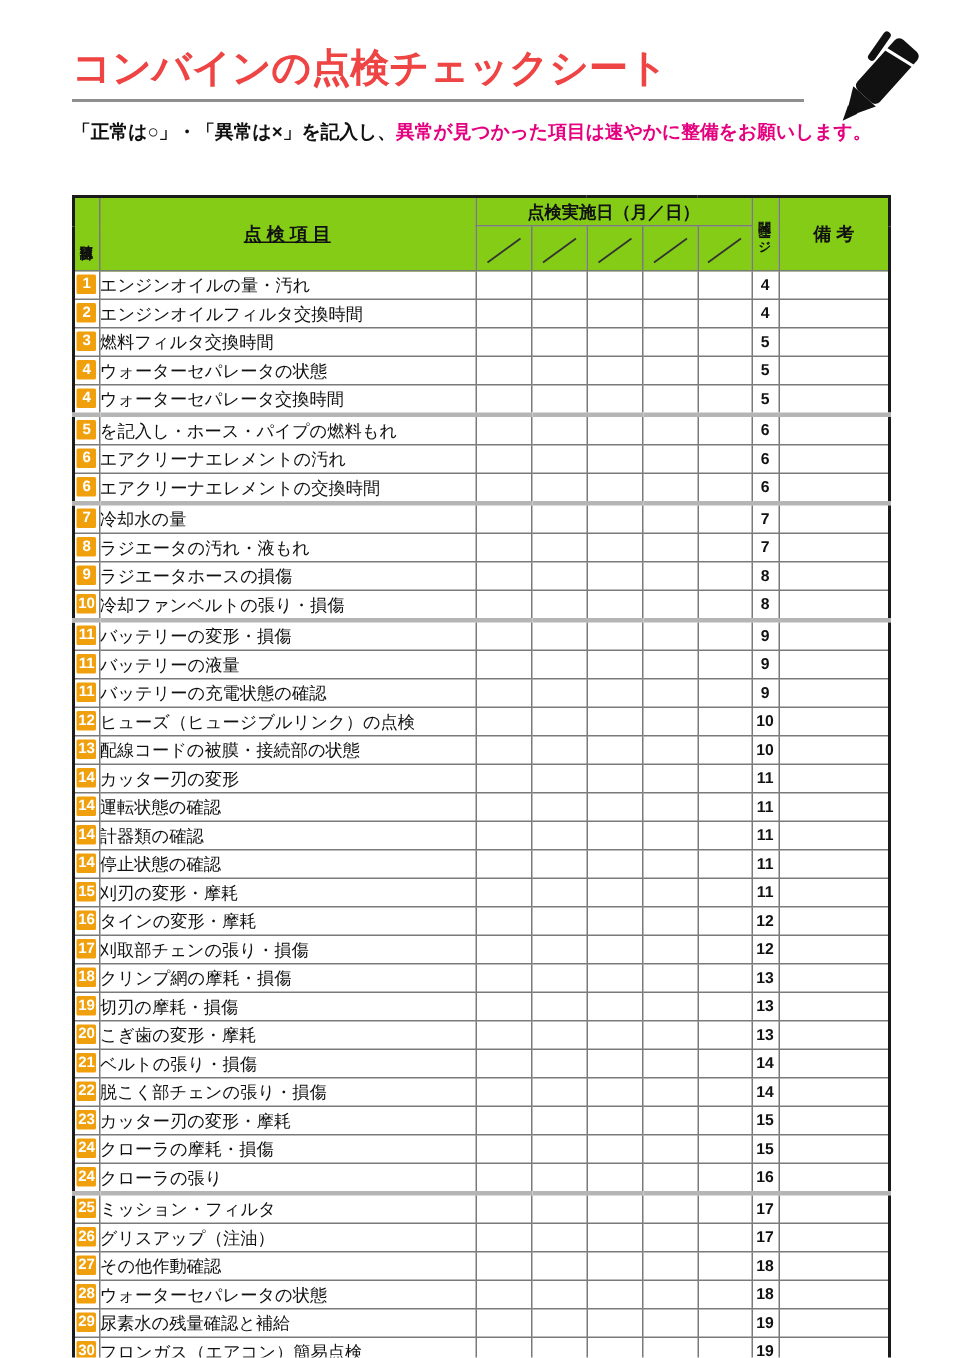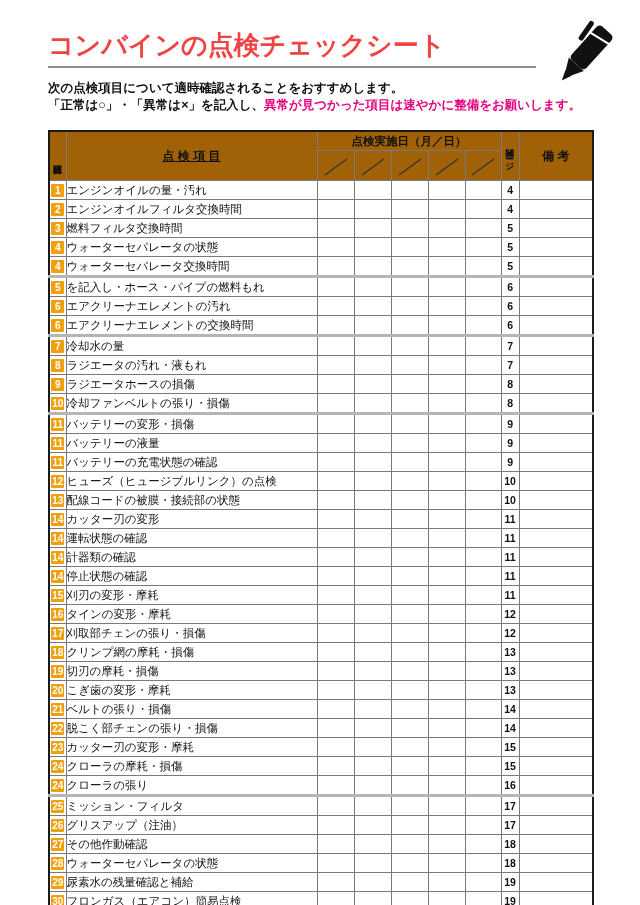--- a/index.html
+++ b/index.html
@@ -29,21 +29,21 @@
 
   table.sheet{
     position:absolute;left:48px;top:130px;width:544px;
     border-collapse:collapse;table-layout:fixed;
     border:2px solid #1a1a1a;
   }
   table.sheet th,table.sheet td{
     border:1px solid #7a7a7a;padding:0;margin:0;
     font-family:"Liberation Sans","DejaVu Sans",sans-serif;
   }
-  thead th{background:#a16207;font-weight:bold;color:#111;}
+  thead th{background:#84cc16;font-weight:bold;color:#111;}
   .h-no,.h-page{vertical-align:middle;text-align:center;}
   .vtext{
     display:inline-block;
     writing-mode:vertical-rl;text-orientation:upright;
     font-size:8.5px;line-height:1;letter-spacing:1px;font-weight:bold;
   }
   .h-item{font-size:12px;text-align:center;vertical-align:middle;text-decoration:underline;}
   .h-date{font-size:11.5px;text-align:center;height:18px;vertical-align:middle;}
   .h-slash{height:29px;vertical-align:middle;text-align:center;}
   .h-remarks{font-size:12px;vertical-align:middle;}
@@ -77,21 +77,20 @@
   <g transform="rotate(42 50 50)" fill="#111">
     <rect x="38" y="6" width="24" height="54" rx="5"></rect>
     <polygon points="38,60 62,60 54,75 46,75"></polygon>
     <polygon points="45,74 55,74 50,86"></polygon>
     <rect x="29" y="9" width="6" height="27" rx="3" transform="rotate(-7 32 22)"></rect>
     <line x1="36" y1="21" x2="64" y2="16" stroke="#ffffff" stroke-width="2.5"></line>
   </g>
 </svg>
 
 <div class="intro">
-  <div>次の点検項目について適時確認されることをおすすめします。</div>
   <div><span>「正常は○」・「異常は×」を記入し、</span><span class="pink">異常が見つかった項目は速やかに整備をお願いします。</span></div>
 </div>
 
 <table class="sheet">
   <colgroup>
     <col style="width:17px">
       <col style="width:251px">
     <col style="width:37px">
       <col style="width:37px">
       <col style="width:37px">

